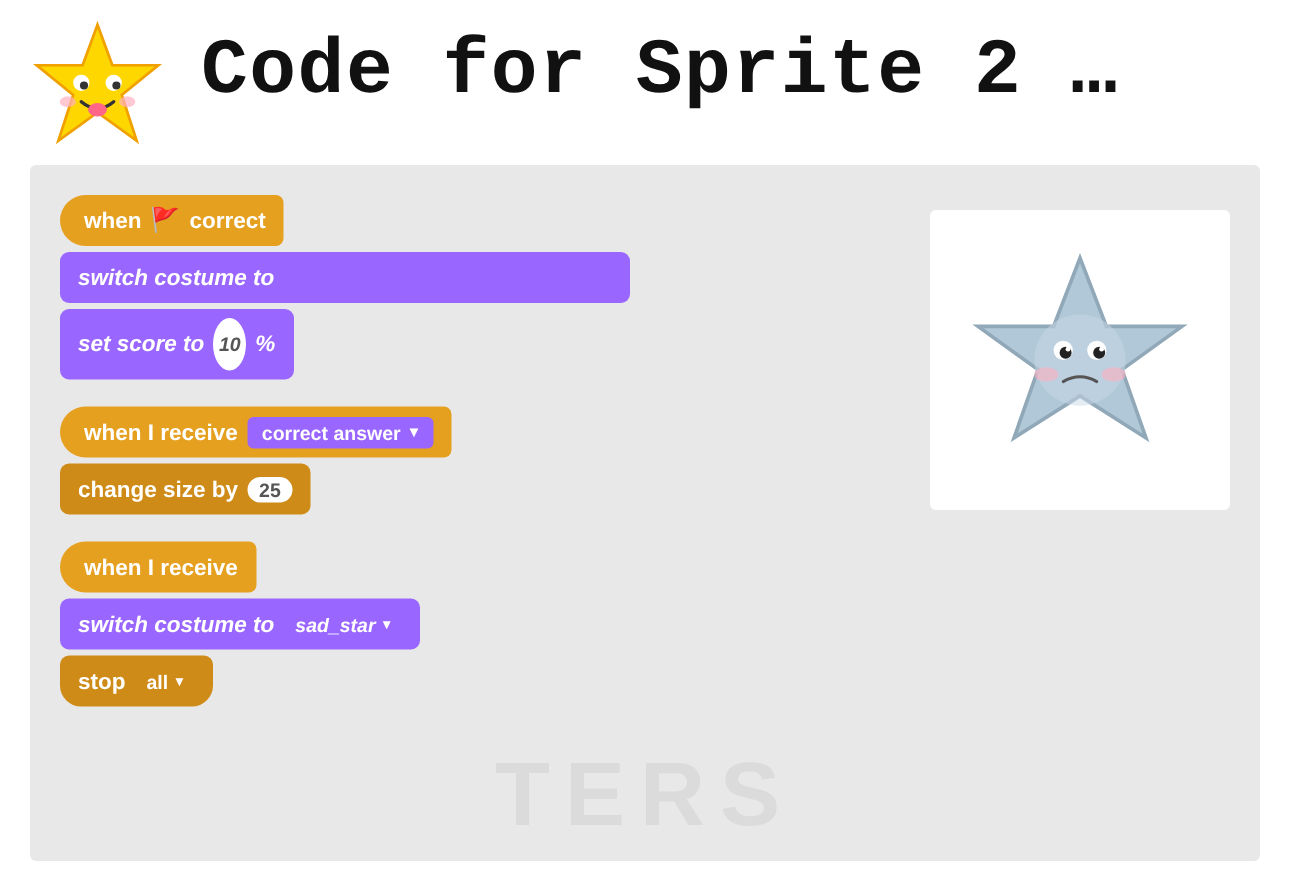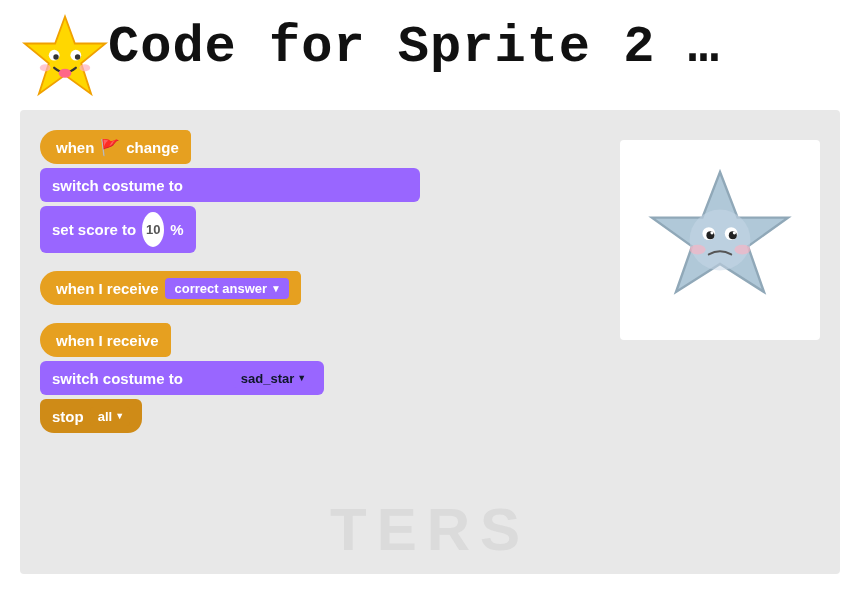--- a/index.html
+++ b/index.html
@@ -18,21 +18,21 @@
       background: white;
       position: relative;
       display: flex;
       align-items: center;
       justify-content: center;
     }
 
     .title {
       position: absolute;
       top: 18px;
-      left: 108px;
+      left: 134px;
       font-size: 52px;
       font-weight: 900;
       font-family: 'Courier New', monospace;
       color: #111;
       letter-spacing: 1px;
     }
 
     .star-icon {
       position: absolute;
       top: 12px;
@@ -79,21 +79,21 @@
       font-size: 15px;
       font-weight: bold;
       color: white;
       gap: 6px;
       min-height: 34px;
       position: relative;
       width: fit-content;
     }
 
     .block.orange { background: #E6A020; }
-    .block.purple { background: #9966FF; }
+    .block.purple { background: #9966FF; font-style: italic; }
     .block.dark-orange { background: #CF8B17; }
 
     .dropdown-block {
       background: #9966FF;
       border-radius: 4px;
       padding: 3px 8px 3px 10px;
       font-size: 13px;
       color: white;
       display: inline-flex;
       align-items: center;
@@ -103,26 +103,25 @@
     .dropdown-block::after {
       content: '▼';
       font-size: 10px;
     }
 
     .dropdown-small {
       background: #9966FF;
       border-radius: 4px;
       padding: 2px 6px 2px 8px;
       font-size: 13px;
-      color: #0f172a;
+      color: #ffffff;
       display: inline-flex;
       align-items: center;
       gap: 3px;
       font-weight: bold;
-      margin-left: 44px;
     }
 
     .dropdown-small::after {
       content: '▼';
       font-size: 9px;
     }
 
     .dropdown-orange {
       background: #CF8B17;
       border-radius: 4px;
@@ -224,21 +223,21 @@
 
   <div class="main-area">
 
     <div class="blocks-panel">
 
       <div class="block-group">
 
         <div class="block orange" style="border-radius: 20px 6px 6px 20px; padding-left: 16px;">
           <span>when</span>
           <span style="font-size:16px;">🚩</span>
-          <span>change</span>
+          <span>correct</span>
         </div>
 
         <div class="block purple" style="width: 380px;">
           <span>switch costume to</span>
         </div>
 
         <div class="block purple">
           <span>set score to</span>
           <span class="num-bubble">10</span>
           <span>%</span>
@@ -246,20 +245,24 @@
       </div>
 
       <div class="block-group">
 
         <div class="block orange" style="border-radius: 20px 6px 6px 20px; padding-left: 16px;">
           <span>when I receive</span>
           <span class="dropdown-block">correct answer</span>
         </div>
 
 
+        <div class="block dark-orange">
+          <span>change size by</span>
+          <span class="num-bubble-oval">25</span>
+        </div>
       </div>
 
       <div class="block-group">
 
         <div class="block orange" style="border-radius: 20px 6px 6px 20px; padding-left: 16px;">
           <span>when I receive</span>
         </div>
 
         <div class="block purple">
           <span>switch costume to</span>

